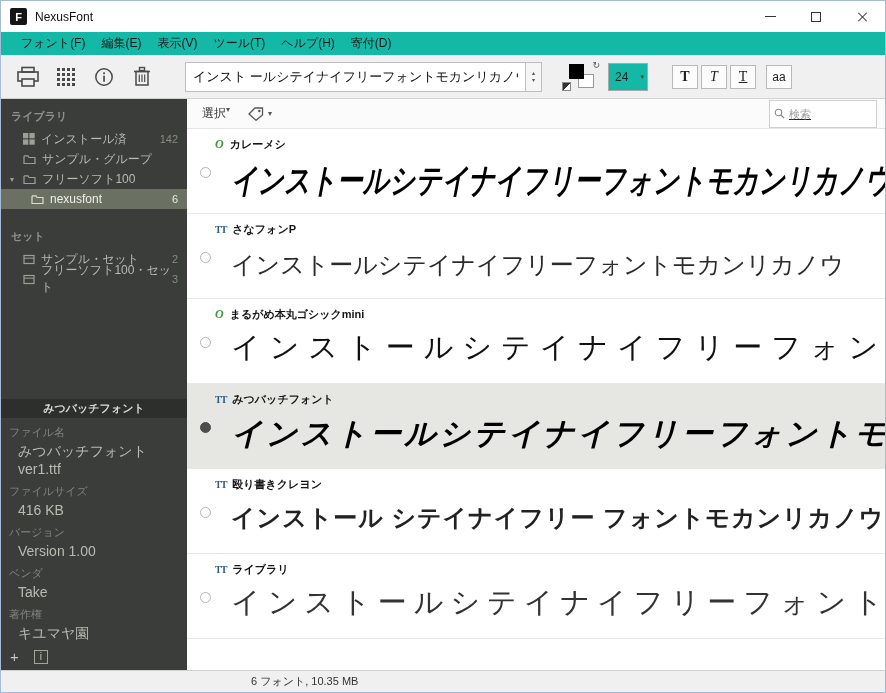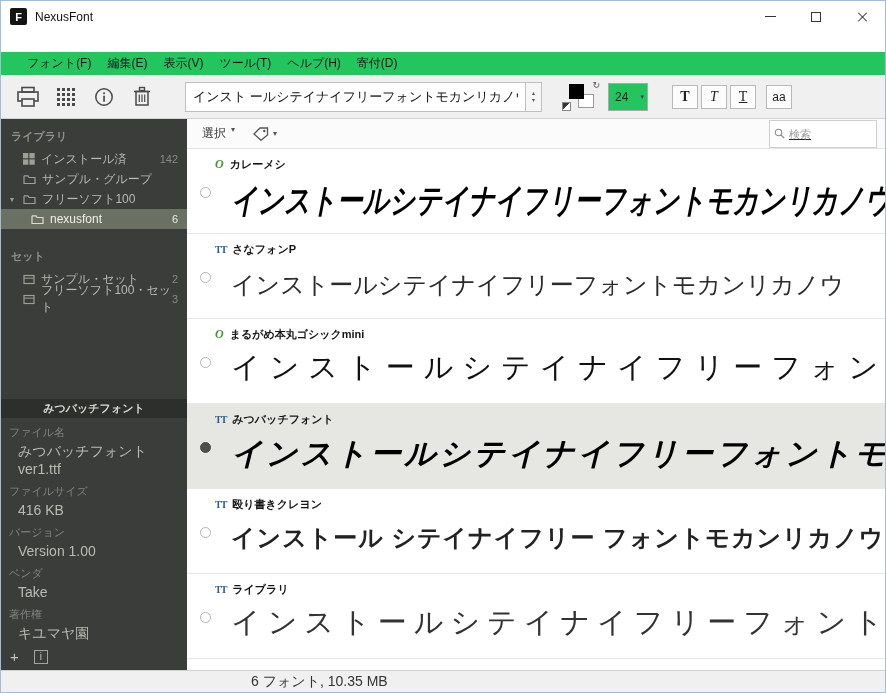--- a/index.html
+++ b/index.html
@@ -15,36 +15,36 @@
   .win-controls { margin-left:auto; display:flex; height:100%; }
   .win-btn { width:46px; height:100%; display:flex; align-items:center; justify-content:center; cursor:default; }
   .min-glyph { width:11px; height:0; border-top:1px solid #333; display:block; }
   .max-glyph { width:10px; height:10px; border:1px solid #333; display:block; }
   .close-glyph { position:relative; width:11px; height:11px; display:block; }
   .close-glyph::before,.close-glyph::after { content:""; position:absolute; left:5px; top:0; width:1px; height:12px; background:#333; }
   .close-glyph::before { transform:rotate(45deg); }
   .close-glyph::after { transform:rotate(-45deg); }
 
   
-  .menubar { height:23px; background:#22c55e; display:flex; align-items:stretch; padding-left:18px; flex:0 0 auto;margin-top:20px; }
+  .menubar { height:23px; background:#14b8a6; display:flex; align-items:stretch; padding-left:12px; flex:0 0 auto; }
   .menu-item { padding:0 8px; display:flex; align-items:center; font-size:12px; color:#1a1a1a; }
 
   
   .toolbar { height:44px; background:#f0f0f0; border-bottom:1px solid #d2d2d2; display:flex; align-items:center; flex:0 0 auto; }
   .tool-icon { width:38px; height:38px; border:none; background:none; display:flex; align-items:center; justify-content:center; }
   .toolbar .first { margin-left:8px; }
   .preview-input-wrap { display:flex; margin-left:24px; }
   .preview-input { width:341px; height:30px; border:1px solid #bfbfbf; font-size:13px; padding:0 7px; font-family:inherit; color:#111; background:#fff; }
   .spinner { width:16px; height:30px; border:1px solid #bfbfbf; border-left:none; background:#f6f6f6; display:flex; flex-direction:column; align-items:center; justify-content:center; font-size:6px; line-height:7px; color:#555; }
   .color-widget { position:relative; width:38px; height:30px; margin-left:20px; }
   .fg-swatch { position:absolute; left:7px; top:2px; width:15px; height:15px; background:#000; z-index:2; }
   .bg-swatch { position:absolute; left:16px; top:12px; width:16px; height:14px; background:#fff; border:1px solid #999; z-index:1; }
   .swap-icon { position:absolute; right:0; top:-2px; font-size:9px; color:#555; }
   .mini-swatch { position:absolute; left:0; bottom:1px; width:9px; height:9px; border:1px solid #888; background:linear-gradient(135deg,#333 50%,#fff 50%); z-index:2; }
-  .size-select { width:40px; height:28px; border:1px solid #a9a9a9; background:#22c55e; display:flex; align-items:center; padding-left:6px; margin-left:8px; }
+  .size-select { width:40px; height:28px; border:1px solid #a9a9a9; background:#14b8a6; display:flex; align-items:center; padding-left:6px; margin-left:8px; }
   .dd-arrow { margin-left:auto; padding-right:3px; font-size:7px; color:#444; }
   .fmt-btn { width:26px; height:24px; border:1px solid #b9b9b9; background:#fcfcfc; font-family:"Liberation Serif","DejaVu Serif",serif; font-size:14px; color:#222; margin-left:3px; }
   .fmt-btn.bold { font-weight:bold; margin-left:24px; }
   .fmt-btn.italic { font-style:italic; }
   .fmt-btn.underline { text-decoration:underline; }
   .fmt-btn.casebtn { font-family:"Liberation Sans",sans-serif; font-size:12px; margin-left:10px; }
 
   
   .content { flex:1 1 auto; display:flex; min-height:0; }
 
@@ -65,21 +65,21 @@
   .details-header { height:19px; background:#2c2f2b; display:flex; align-items:center; justify-content:center; font-size:11px; font-weight:bold; color:#d8dbd4; }
   .detail-label { font-size:11px; color:#7f857c; padding:7px 8px 0 8px; }
   .detail-value { font-size:14px; color:#b7bcb3; padding:3px 8px 0 17px; }
   .side-actions { height:27px; display:flex; align-items:center; padding-left:9px; gap:15px; }
   .plus-icon { font-size:15px; color:#c2c7bc; line-height:1; }
   .boxed-i { width:14px; height:14px; border:1px solid #a0a69b; color:#c2c7bc; font-size:10px; display:flex; align-items:center; justify-content:center; }
 
   
   .main { flex:1 1 auto; background:#fff; display:flex; flex-direction:column; min-width:0; overflow:hidden; }
   .main-toolbar { height:30px; background:#fbfbfb; border-bottom:1px solid #e4e4e4; display:flex; align-items:center; flex:0 0 auto; }
-  .select-btn { margin-left:15px; display:flex; align-items:flex-start; gap:5px; font-size:12px; color:#333;font-family:Liberation Serif, serif; }
+  .select-btn { margin-left:15px; display:flex; align-items:flex-start; font-size:12px; color:#333;font-family:Liberation Serif, serif; }
   .caret { font-size:8px; color:#555; }
   .tag-btn { margin-left:18px; display:flex; align-items:center; gap:4px; }
   .search-box { margin-left:auto; margin-right:8px; width:108px; height:28px; border:1px solid #cfcfcf; background:#fff; display:flex; align-items:center; padding:0 4px;text-decoration:underline; }
   .search-box input { border:none; outline:none; width:100%; font-size:11px; margin-left:4px; font-family:inherit; color:#333; }
   .search-box input::placeholder { color:#999; }
 
   .font-list { flex:1 1 auto; overflow:hidden; }
   .font-row { height:85px; border-bottom:1px solid #e8e8e6; position:relative; padding-left:44px; overflow:hidden; }
   .font-row.selected { background:#e6e6e2; }
   .radio { position:absolute; left:13px; top:38px; width:11px; height:11px; border:1px solid #b3b3b3; border-radius:50%; background:#fff; }
@@ -91,21 +91,21 @@
   .font-name { font-size:11px; font-weight:bold; color:#151515; }
   .font-preview { white-space:nowrap; margin-top:6px; color:#000; }
   .fp-0 { font-size:34px; font-weight:900; font-style:italic; transform:scaleX(0.76); transform-origin:left center; letter-spacing:0; }
   .fp-1 { font-size:24px; font-weight:400; color:#2b2b2b; margin-top:12px; }
   .fp-2 { font-size:29px; font-weight:300; letter-spacing:9px; color:#111; }
   .fp-3 { font-size:31px; font-weight:900; font-style:italic; letter-spacing:3px; }
   .fp-4 { font-size:24px; font-weight:700; letter-spacing:1px; color:#222; margin-top:10px; }
   .fp-5 { font-size:29px; font-weight:100; letter-spacing:7px; color:#333; }
 
   
-  .statusbar { height:22px; background:#f0f0f0; border-top:1px solid #d2d2d2; display:flex; align-items:center; padding-left:250px; font-size:14px; color:#333; flex:0 0 auto; }
+  .statusbar { height:22px; background:#f0f0f0; border-top:1px solid #d2d2d2; display:flex; align-items:center; padding-left:250px; font-size:11px; color:#333; flex:0 0 auto; }
 </style>
 </head>
 <body>
 
 <div class="window">
 
   <div class="titlebar">
     <div class="app-icon">F</div>
     <div class="win-title">NexusFont</div>
     <div class="win-controls">

